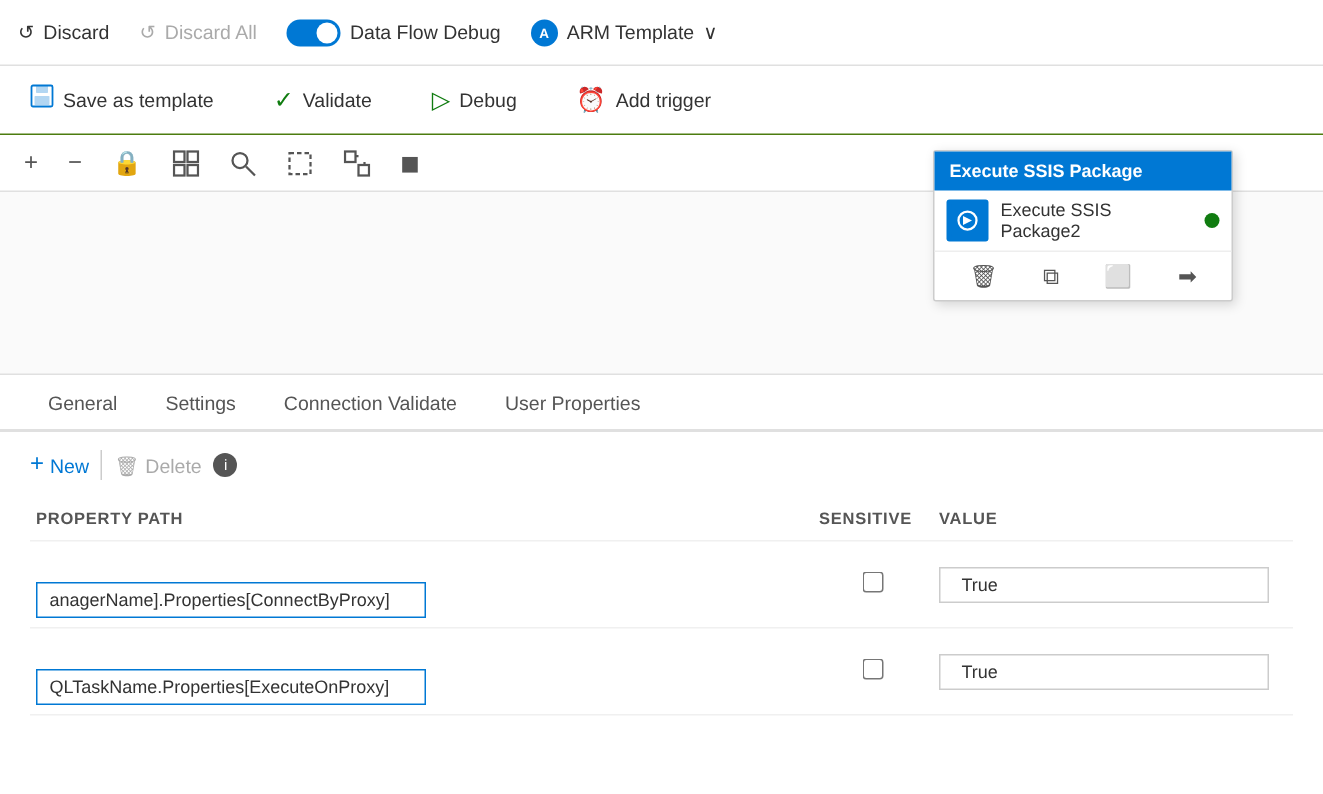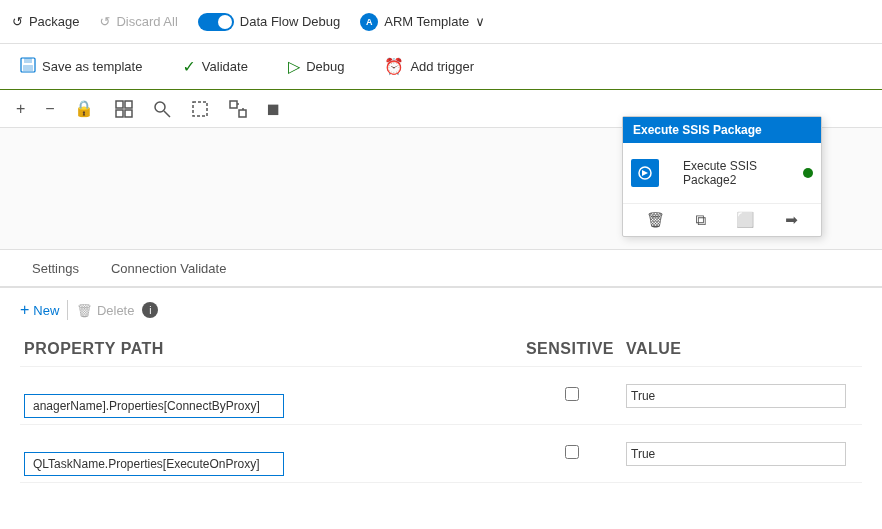--- a/index.html
+++ b/index.html
@@ -107,41 +107,41 @@
       cursor: pointer;
       font-size: 16px;
       color: #555;
       display: flex;
       align-items: center;
     }
 
     
     .ssis-card {
       position: absolute;
-      top: 26px;
+      top: 10px;
       right: 60px;
       width: 200px;
       background: #fff;
       border: 1px solid #ccc;
       border-radius: 2px;
       box-shadow: 2px 2px 8px rgba(0,0,0,0.15);
       z-index: 10;
     }
     .ssis-card-header {
       background: #0078d4;
       color: #fff;
       padding: 6px 10px;
       font-size: 12px;
       font-weight: 600;
     }
     .ssis-card-body {
-      padding: 16px 8px;
-      display: flex;
-      align-items: center;
-      gap: 24px;
+      padding: 6px 8px;
+      display: flex;
+      align-items: center;
+      gap: 8px;
       border-bottom: 1px solid #eee;
     }
     .ssis-activity-icon {
       width: 28px;
       height: 28px;
       background: #0078d4;
       border-radius: 2px;
       display: flex;
       align-items: center;
       justify-content: center;
@@ -243,21 +243,21 @@
       cursor: pointer;
     }
 
     
     .prop-table {
       width: 100%;
       border-collapse: collapse;
     }
     .prop-table th {
       text-align: left;
-      font-size: 16px;
+      font-size: 11px;
       font-weight: 600;
       color: #555;
       padding: 4px 8px 8px 4px;
       text-transform: uppercase;
       letter-spacing: 0.5px;
     }
     .prop-table td {
       padding: 6px 4px;
       vertical-align: middle;
     }
@@ -269,21 +269,21 @@
       padding: 4px 8px;
       font-size: 12px;
       width: 260px;
       outline: none;
       color: #333;
       background: #fff;
       margin-top: 21px;
     }
     .value-input {
       border: 1px solid #ccc;
-      padding: 4px 4px;
+      padding: 4px 14px;
       font-size: 12px;
       width: 220px;
       outline: none;
       color: #333;
       background: #fff;
     }
     .checkbox-cell {
       text-align: center;
     }
     input[type="checkbox"] {
@@ -293,21 +293,21 @@
     }
     .col-sensitive { width: 80px; text-align: center; margin-left: 18px; }
     .col-value { width: 240px; }
   </style>
 </head>
 <body>
 
 <div class="top-bar">
   <div class="top-bar-item">
     <span>↺</span>
-    <span>Package</span>
+    <span>Discard</span>
   </div>
   <div class="top-bar-item">
     <span style="color:#aaa;">↺</span>
     <span style="color:#aaa;">Discard All</span>
   </div>
   <div class="top-bar-item">
     <div class="toggle-switch"></div>
     <span>Data Flow Debug</span>
   </div>
   <div class="arm-template">
@@ -398,24 +398,30 @@
       <span class="ssis-action-btn">🗑</span>
       <span class="ssis-action-btn">⧉</span>
       <span class="ssis-action-btn">⬜</span>
       <span class="ssis-action-btn">➡</span>
     </div>
   </div>
 </div>
 
 <div class="tabs-bar">
   <div class="tab-item">
+    <span>General</span>
+  </div>
+  <div class="tab-item">
     <span>Settings</span>
   </div>
   <div class="tab-item">
     <span>Connection Validate</span>
+  </div>
+  <div class="tab-item">
+    <span>User Properties</span>
   </div>
 </div>
 
 <div class="content-area">
 
   <div class="action-bar">
     <div class="btn-new">
       <span style="font-size:16px; font-weight:300;">+</span>
       <span>New</span>
     </div>

